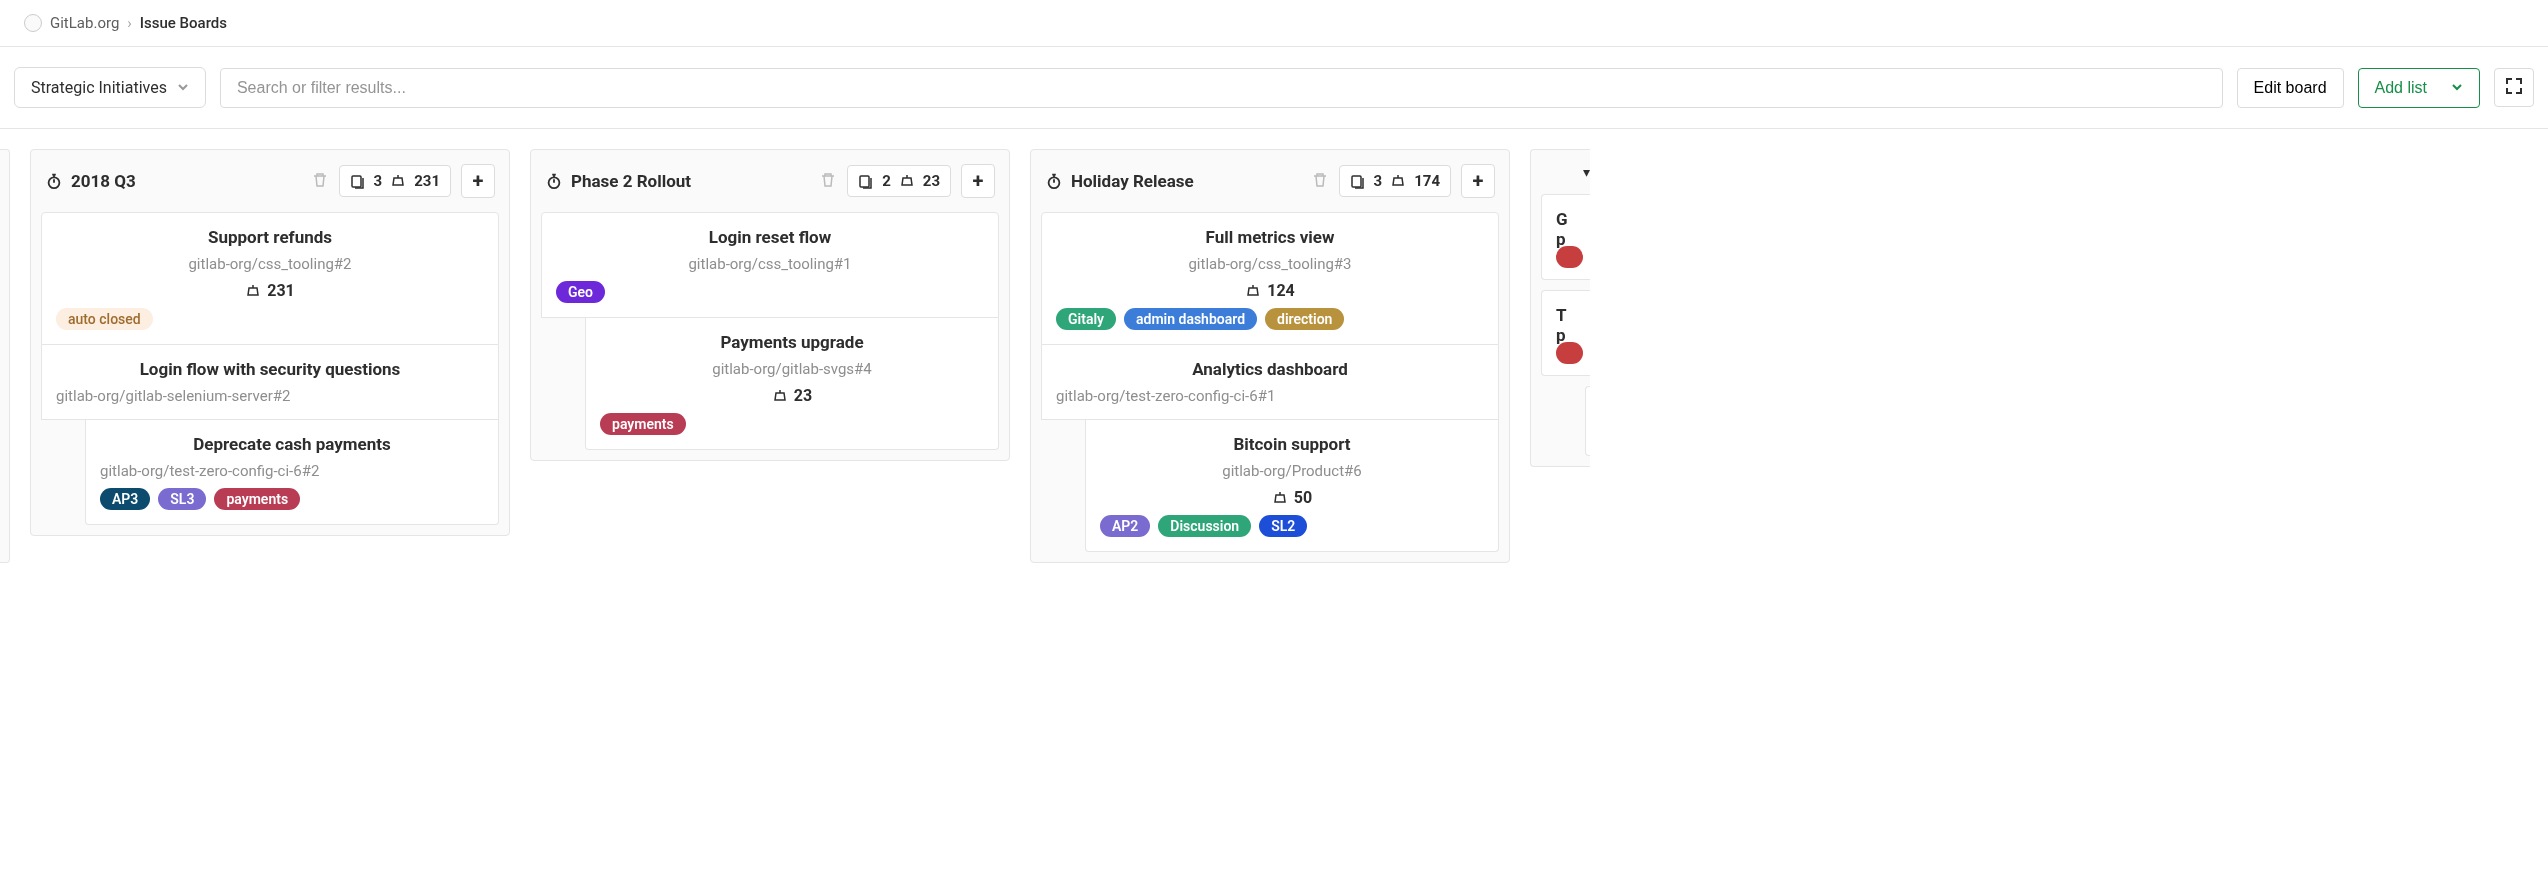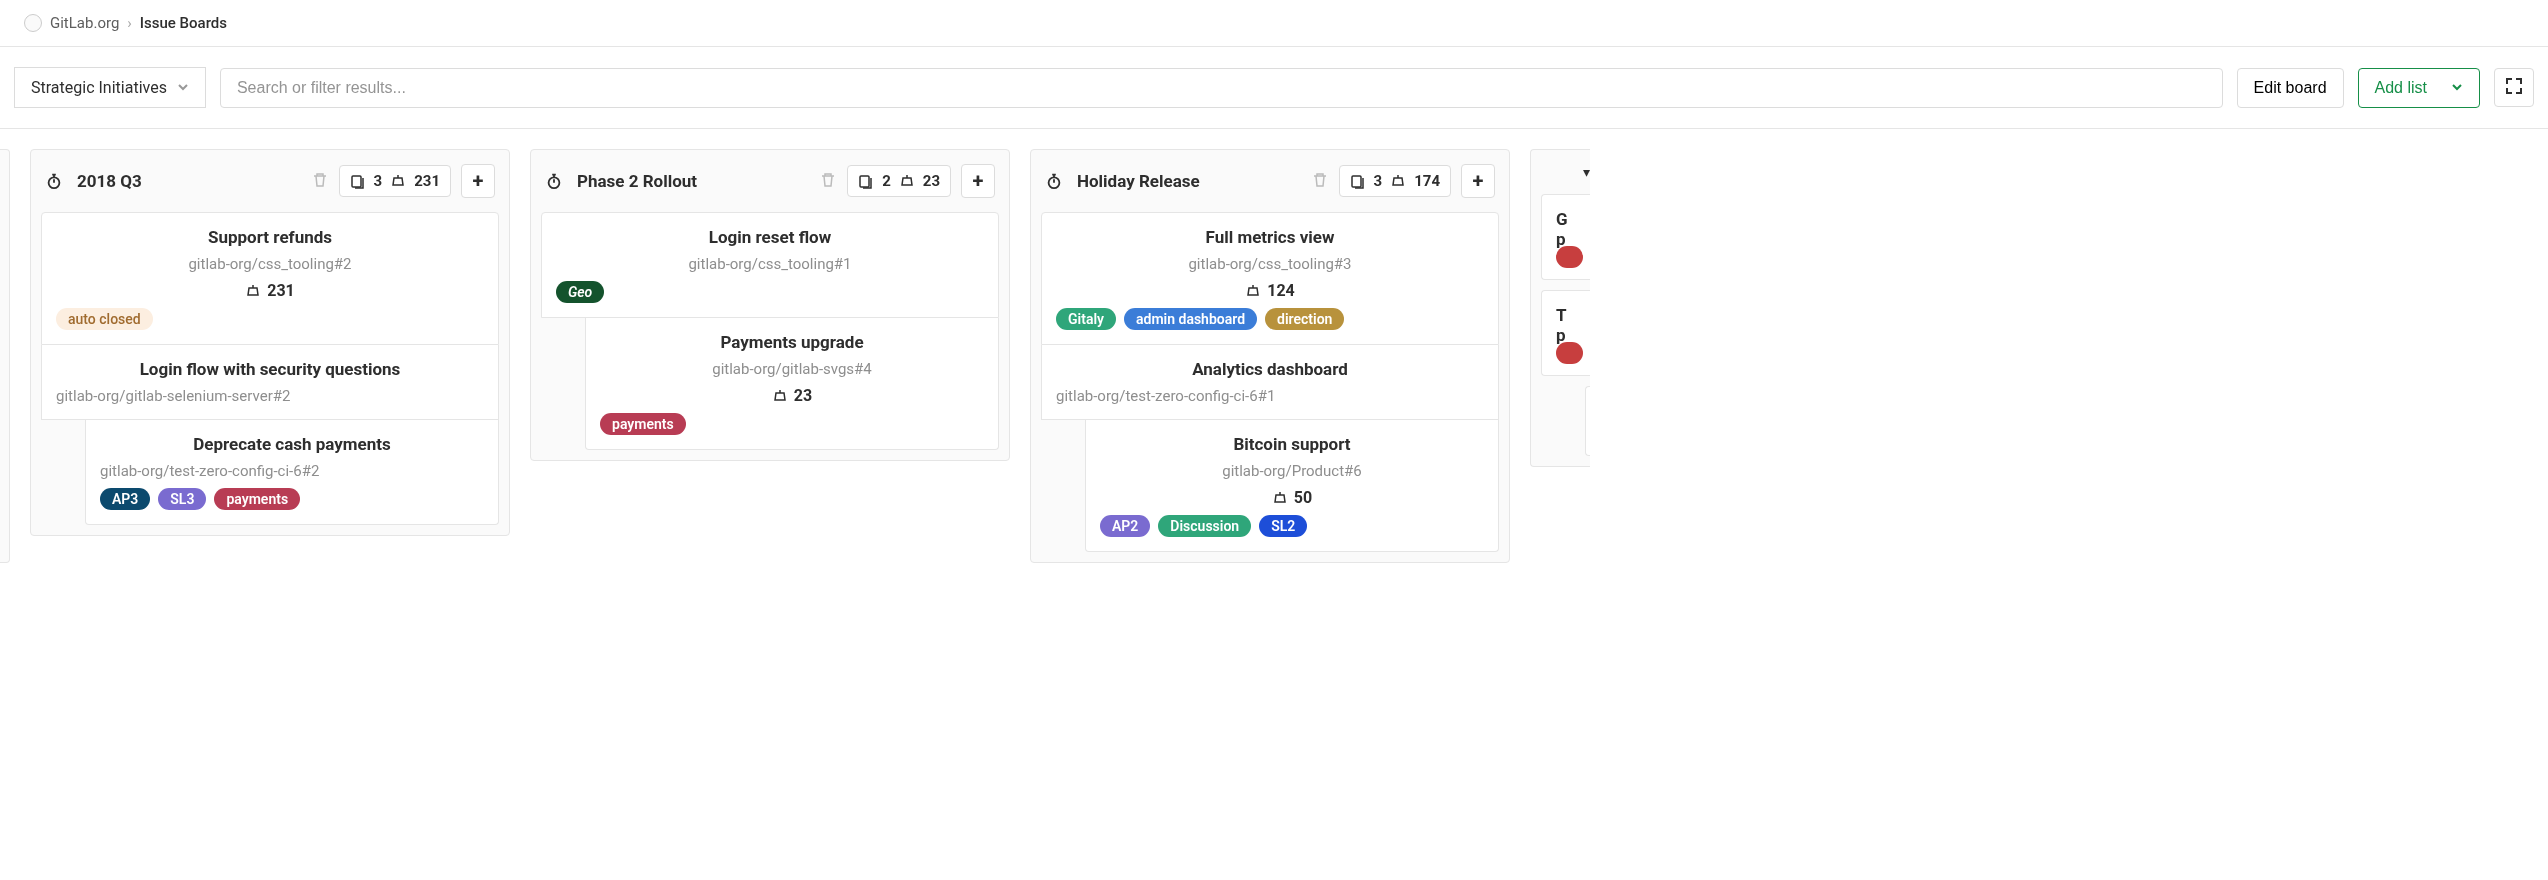--- a/index.html
+++ b/index.html
@@ -32,21 +32,21 @@
   align-items: center;
   gap: 14px;
   padding: 20px 14px;
   border-bottom: 1px solid #e5e5e5;
 }
 .board-select {
   display: flex;
   align-items: flex-start;
   gap: 10px;
   border: 1px solid #dcdcdc;
-  border-radius: 0;
+  border-radius: 6px;
   padding: 10px 16px;
   font-size: 16px;
   background: #fff;
   cursor: pointer;
 }
 .board-select .chev { color: #999; }
 .search-input {
   flex: 1;
   border: 1px solid #dcdcdc;
   border-radius: 4px;
@@ -104,21 +104,21 @@
 }
 .list-header {
   display: flex;
   align-items: center;
   gap: 10px;
   padding: 14px 14px;
 }
 .list-title {
   display: flex;
   align-items: center;
-  gap: 14px;
+  gap: 8px;
   font-size: 17px;
   font-weight: 700;
   flex: 1;
 }
 .list-title svg { width: 18px; height: 18px; }
 .trash { color: #bbb; cursor: pointer; }
 .counter {
   display: flex;
   align-items: center;
   gap: 8px;
@@ -163,21 +163,21 @@
 .weight svg { width: 16px; height: 16px; }
 .card-labels { display: flex; flex-wrap: wrap; gap: 8px; }
 .label {
   border-radius: 12px;
   padding: 3px 12px;
   font-size: 14px;
   font-weight: 600;
   color: #fff;
 }
 .label.auto-closed { background: #fceee0; color: #a06b2f; font-weight: 500; }
-.label.geo { background: #14532d; font-style: italic; }
+.label.geo { background: #6d28d9; }
 .label.payments { background: #b83c54; }
 .label.ap3 { background: #0c4a6e; }
 .label.sl3 { background: #7a6bd0; }
 .label.gitaly { background: #2fa67a; }
 .label.admin-dashboard { background: #3b7dd8; }
 .label.direction { background: #b8923c; }
 .label.ap2 { background: #7a6bd0; }
 .label.discussion { background: #2fa67a; }
 .label.sl2 { background: #1d4ed8; }
 .label.red-chip { background: #c73e3e; }

